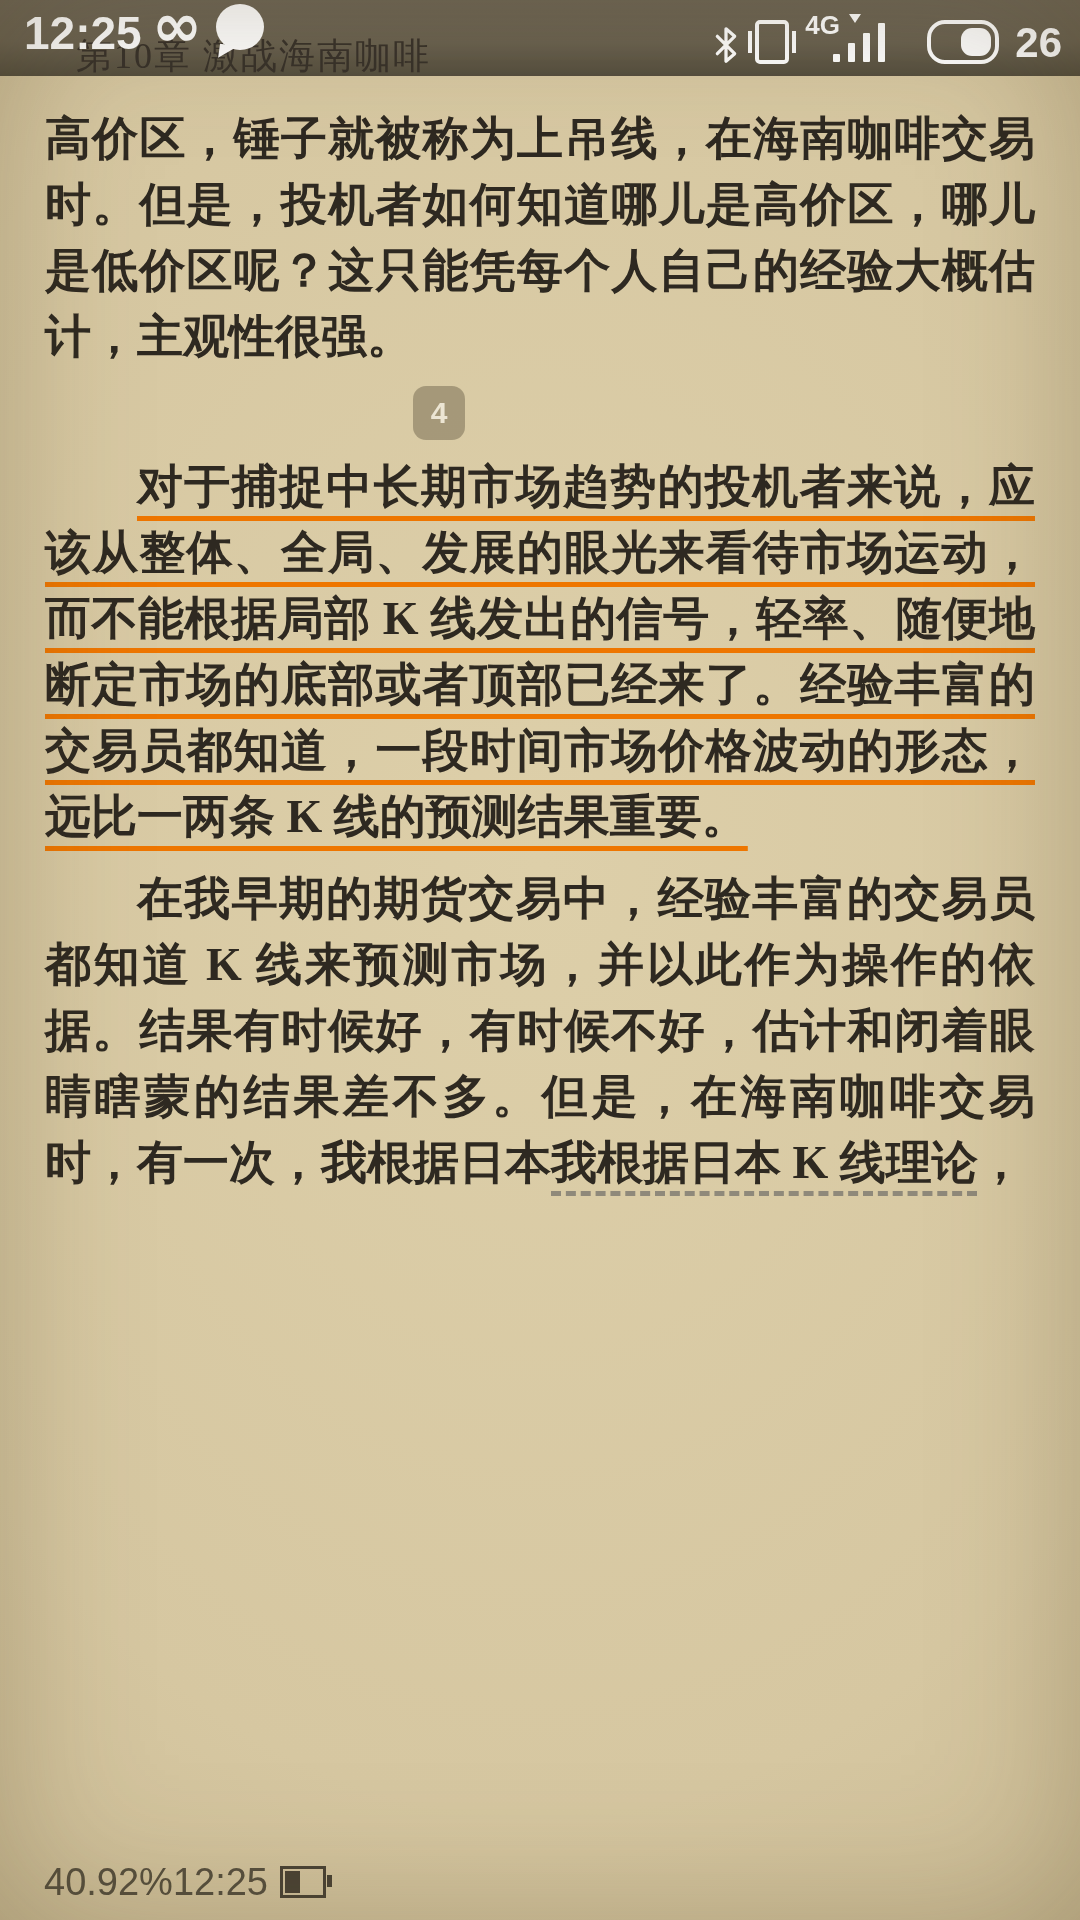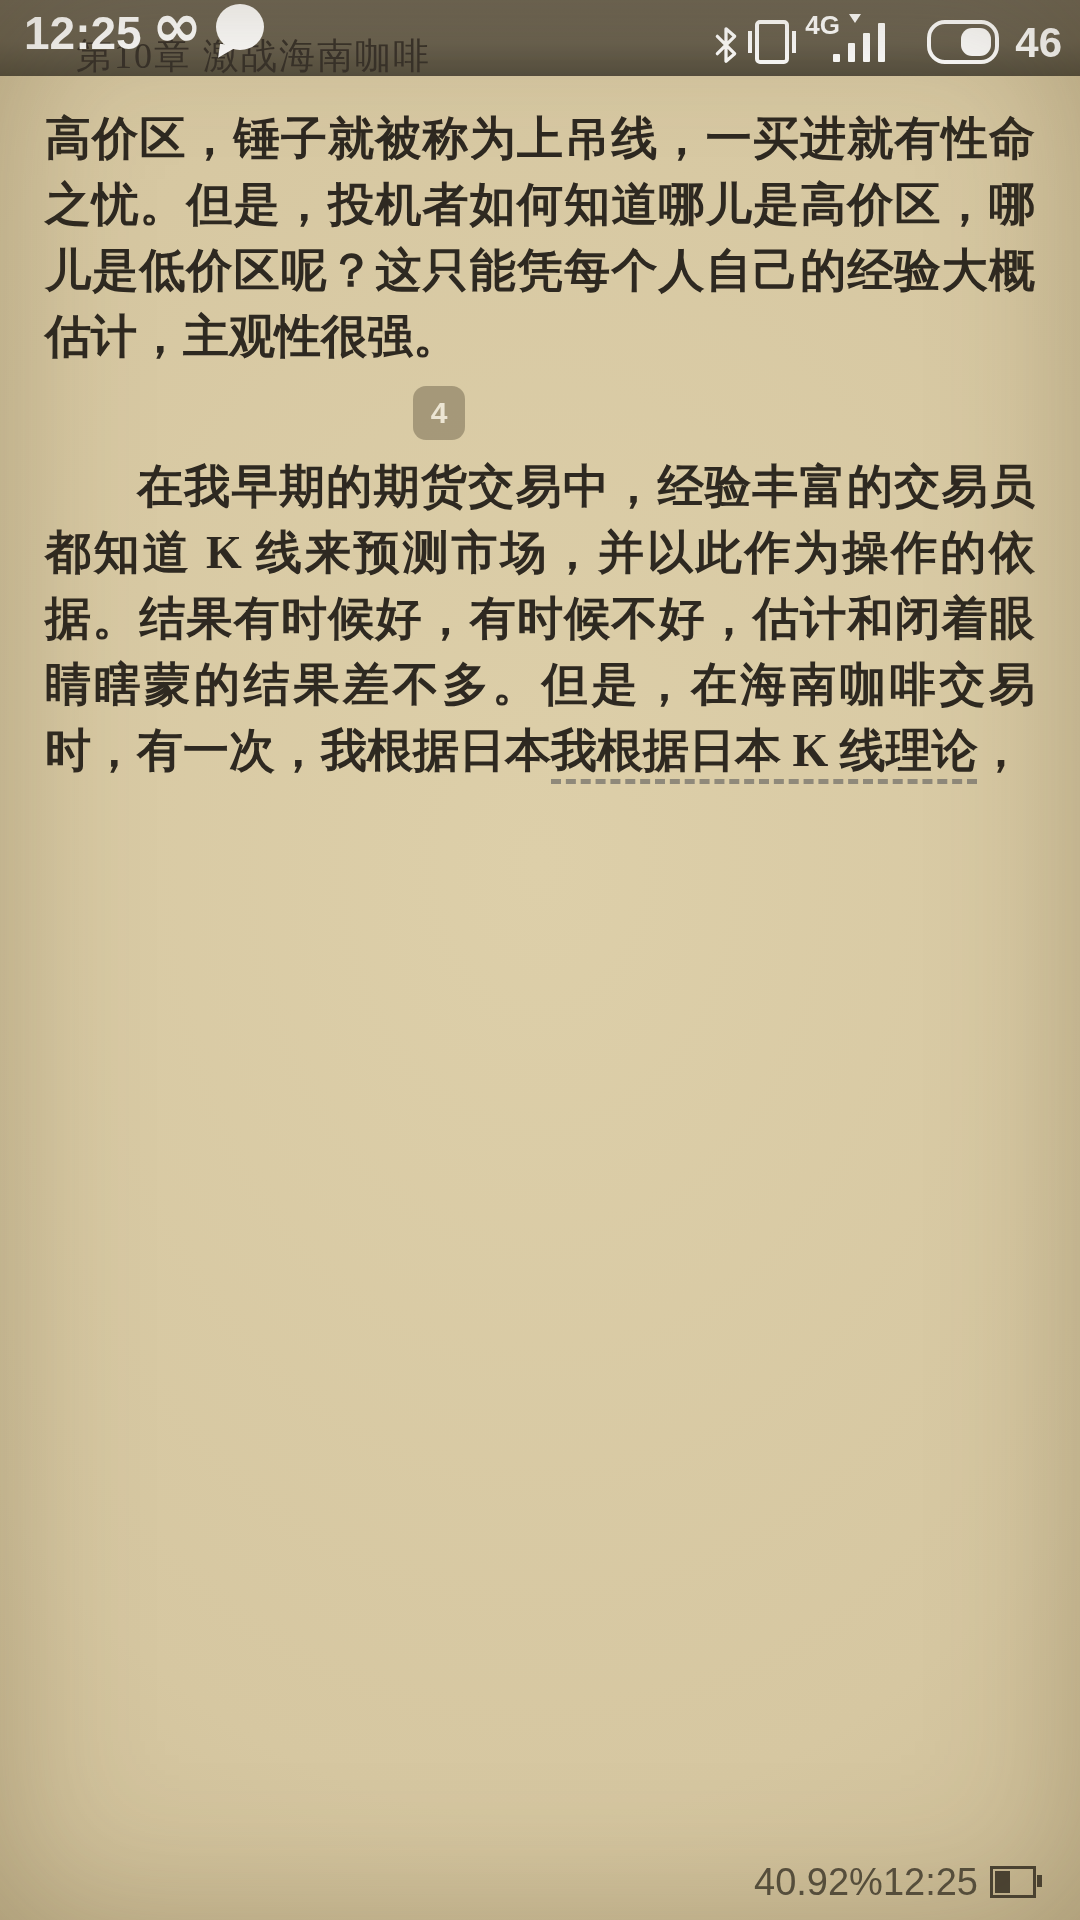--- a/index.html
+++ b/index.html
@@ -45,21 +45,21 @@
       text-underline-offset:14px;text-decoration-skip-ink:none;}
   .annotated{text-decoration-line:underline;text-decoration-style:dashed;text-decoration-color:#8f897a;
       text-decoration-thickness:5px;text-underline-offset:13px;text-decoration-skip-ink:none;}
   .badge-row{height:56px;margin:2px 0 12px;position:relative;}
   .note-badge{position:absolute;left:368px;top:0;min-width:48px;height:54px;
     background:rgba(122,112,85,.55);border-radius:13px;color:#ece5d3;
     font:600 30px/54px "Liberation Sans",sans-serif;text-align:center;padding:0 2px;}
 
   
   .footer{position:absolute;left:0;right:0;bottom:0;height:76px;padding:0 44px;box-sizing:border-box;
-    display:flex;align-items:center;justify-content:flex-end;
+    display:flex;align-items:center;justify-content:flex-start;
     font:400 38px/76px "Liberation Sans",sans-serif;color:#57503f;z-index:10;}
   .ftime{display:flex;align-items:center;gap:12px;}
   .fbatt{width:40px;height:26px;border:3px solid #4a4335;position:relative;display:inline-block;}
   .fbatt::before{content:"";position:absolute;left:2px;top:2px;bottom:2px;width:15px;background:#4a4335;}
   .fbatt::after{content:"";position:absolute;right:-9px;top:6px;width:5px;height:12px;background:#4a4335;}
 </style>
 </head>
 <body>
 
 <div class="screen">
@@ -77,29 +77,30 @@
       <div class="net">
         <span class="fourg">4G</span>
         <span class="tri"></span>
         <span class="bars">
           <span class="b1"></span><span class="b2"></span><span class="b3"></span><span class="b4"></span>
         </span>
       </div>
       <div class="batt">
           <i></i>
         </div>
-      <span class="pct">46</span>
+      <span class="pct">26</span>
     </div>
   </div>
 
   <div class="content" id="content">
-      <p class="para"><span class="">高价区，锤子就被称为上吊线，一买进就有性命之忧。但是，投机者如何知道哪儿是高价区，哪儿是低价区呢？这只能凭每个人自己的经验大概估计，主观性很强。</span></p>
+      <p class="para"><span class="">高价区，锤子就被称为上吊线，在海南咖啡交易时。但是，投机者如何知道哪儿是高价区，哪儿是低价区呢？这只能凭每个人自己的经验大概估计，主观性很强。</span></p>
       <div class="badge-row">
         <span class="note-badge">4</span>
       </div>
+      <p class="para indent hl"><span class="">对于捕捉中长期市场趋势的投机者来说，应该从整体、全局、发展的眼光来看待市场运动，而不能根据局部 K 线发出的信号，轻率、随便地断定市场的底部或者顶部已经来了。经验丰富的交易员都知道，一段时间市场价格波动的形态，远比一两条 K 线的预测结果重要。</span></p>
       <p class="para indent"><span class="">在我早期的期货交易中，经验丰富的交易员都知道 K 线来预测市场，并以此作为操作的依据。结果有时候好，有时候不好，估计和闭着眼睛瞎蒙的结果差不多。但是，在海南咖啡交易时，有一次，我根据日本</span><span class="annotated">我根据日本 K 线理论</span><span class="">，</span></p>
     </div>
 
   <div class="footer">
     <span>40.92%</span>
     <span class="ftime">
       <span>12:25</span>
       <span class="fbatt"></span>
     </span>
   </div>

